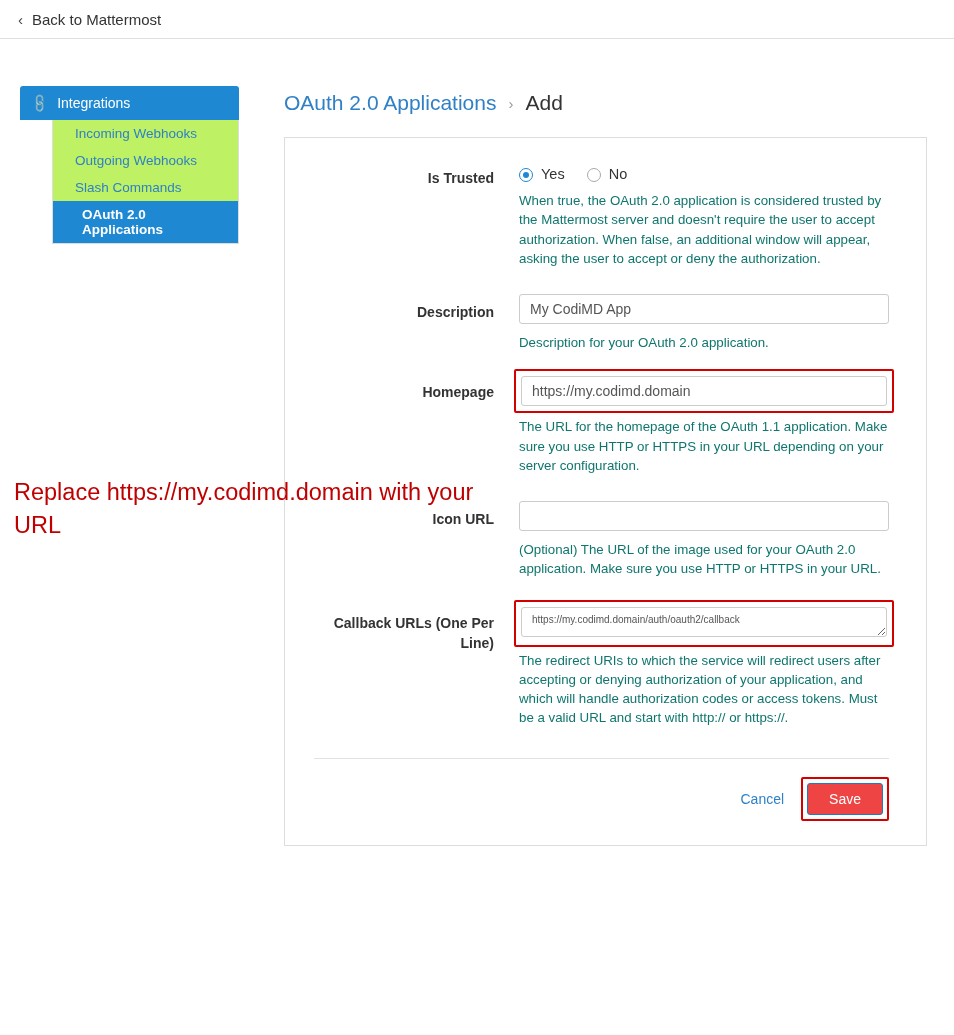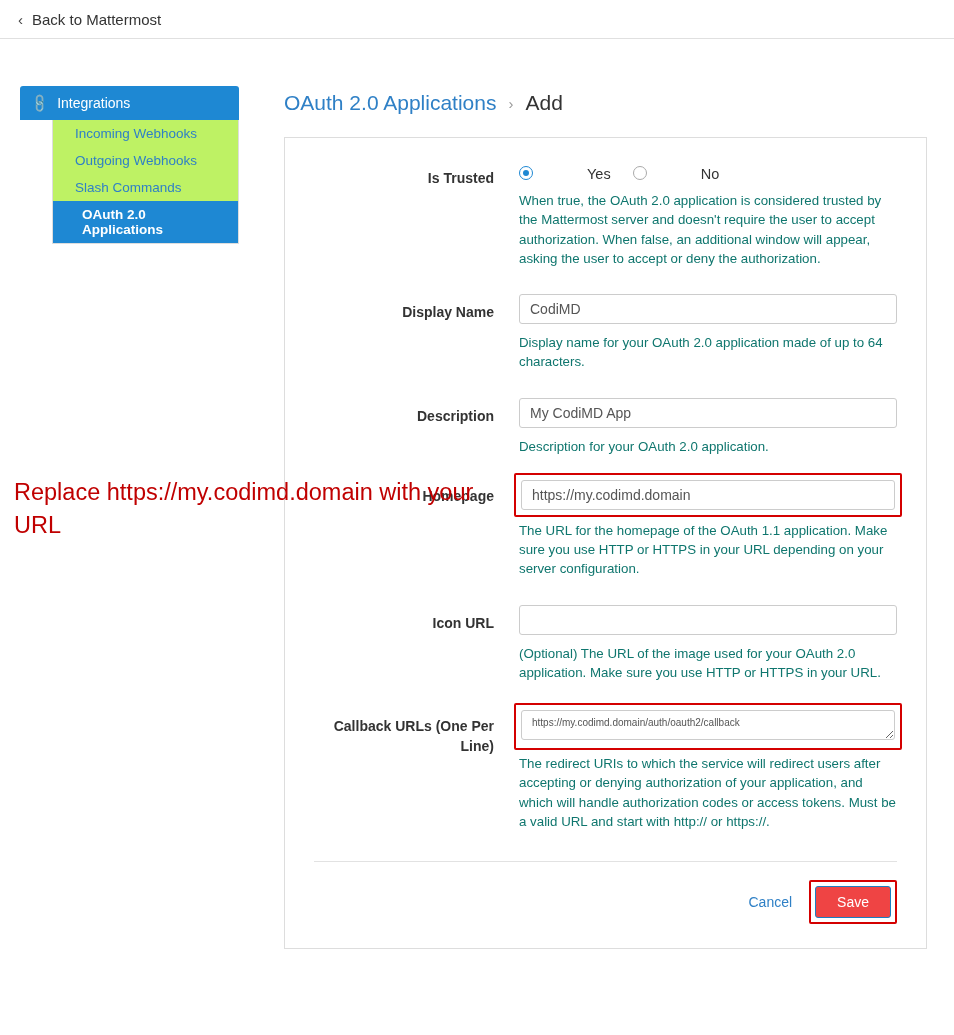--- a/index.html
+++ b/index.html
@@ -106,21 +106,21 @@
     margin: 0 12px;
     font-size: 15px;
   }
   .crumbs .c-cur {
     color: #333333;
   }
 
   .card {
     border: 1px solid #dddddd;
     background: #ffffff;
-    padding: 22px 29px 10px 29px;
+    padding: 22px 37px 10px 29px;
     box-sizing: border-box;
   }
 
   .frow {
     display: flex;
     margin-bottom: 4px;
   }
   .flabel {
     width: 205px;
     flex: 0 0 205px;
@@ -173,24 +173,23 @@
     line-height: 1.3;
   }
 
   .radios {
     display: flex;
     align-items: center;
     padding-top: 6px;
   }
   .rwrap {
     display: flex;
-    align-items: flex-start;
+    align-items: flex-end;
     margin-right: 22px;
     cursor: pointer;
-    gap: 46px;
   }
   .radio {
     width: 14px;
     height: 14px;
     border-radius: 50%;
     border: 1px solid #aaaaaa;
     background: #ffffff;
     display: inline-block;
     position: relative;
     box-sizing: border-box;
@@ -316,27 +315,20 @@
             </label>
             <label class="rwrap">
               <span class="radio"></span>
               <span class="rlabel">No</span>
             </label>
           </div>
           <div class="help">When true, the OAuth 2.0 application is considered trusted by the Mattermost server and doesn't require the user to accept authorization. When false, an additional window will appear, asking the user to accept or deny the authorization.</div>
         </div>
       </div>
 
-      <div class="frow">
-        <div class="flabel">Display Name</div>
-        <div class="fctl">
-          <input class="txt" type="text" value="CodiMD" style="">
-          <div class="help">Display name for your OAuth 2.0 application made of up to 64 characters.</div>
-        </div>
-      </div>
 
       <div class="frow">
         <div class="flabel">Description</div>
         <div class="fctl">
           <input class="txt" type="text" value="My CodiMD App" style="">
           <div class="help tight">Description for your OAuth 2.0 application.</div>
         </div>
       </div>
 
       <div class="frow">

